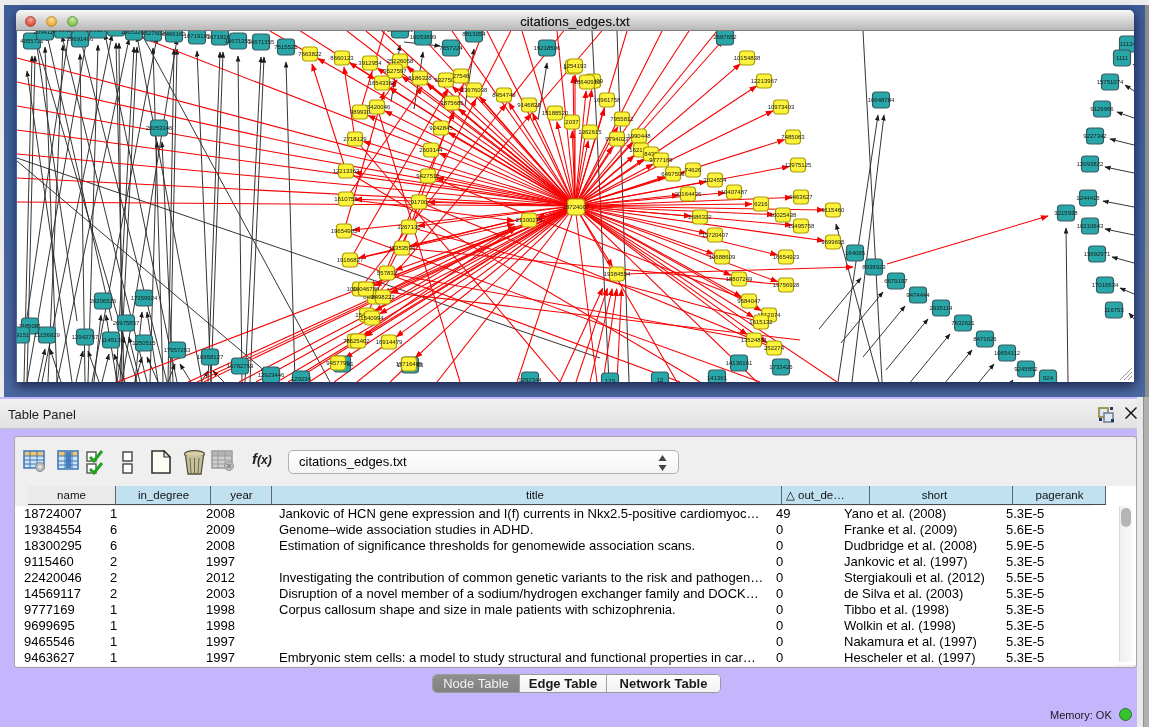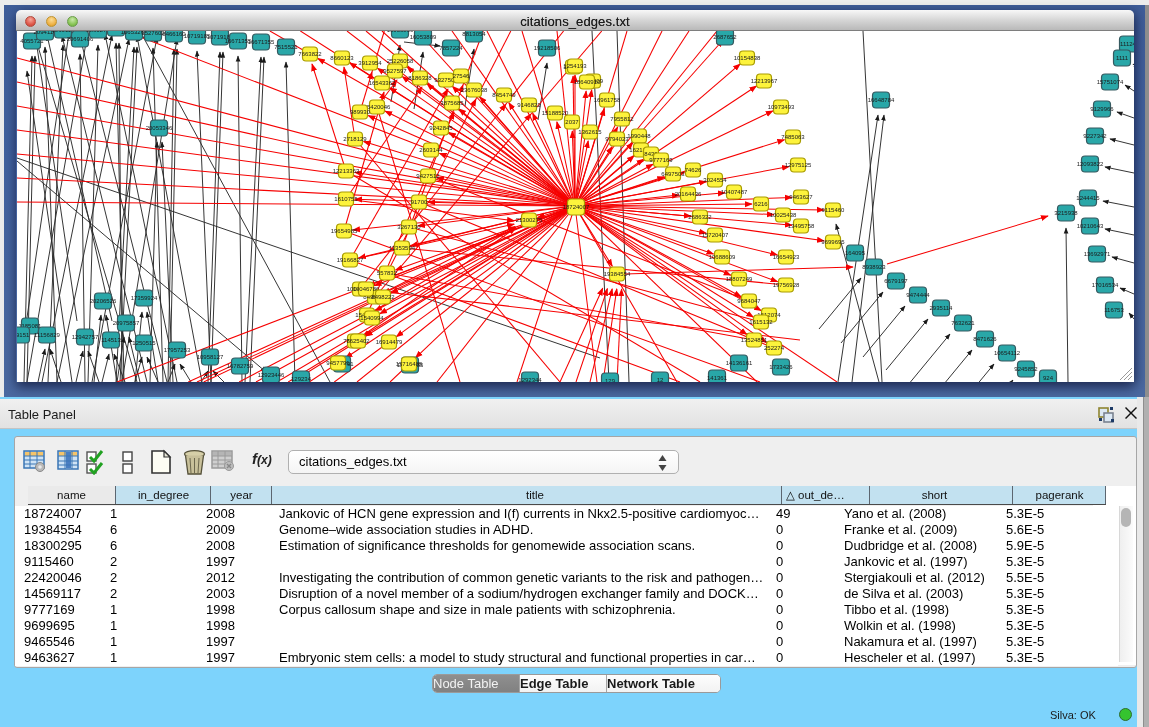--- a/index.html
+++ b/index.html
@@ -18,21 +18,21 @@
 #tlg{left:51px;background:radial-gradient(circle at 50% 30%,#c9e8ab,#8ac657 60%,#67a93a);border:1px solid #6b9c4a}
 #canvas{left:1px;top:21px;width:1117px;height:351px;background:#fff;overflow:hidden}
 svg.net{position:absolute;left:0;top:0}
 .eb{stroke:#2a2a2a;stroke-width:.95}
 .er{stroke:#f60000;stroke-width:1.05}
 .nt{fill:#29a7a8;stroke:#355a60;stroke-width:1.2}
 .ny{fill:#fdf33c;stroke:#a99c00;stroke-width:1.2}
 .nl{font-size:6px;fill:#1c1c1c;text-anchor:middle;font-family:"Liberation Sans",sans-serif}
 .grip line{stroke:#9a9a9a;stroke-width:1}
 
-#panel{left:0;top:397px;width:1149px;height:330px;background:#7dd3fc}
+#panel{left:0;top:397px;width:1149px;height:330px;background:#c4b5fd}
 #phead{left:0;top:2px;width:1145px;height:30px;background:linear-gradient(180deg,#f0f0f0,#e2e2e2);border-bottom:1px solid #c4c4c4}
 #ptitle{left:8px;top:8px;font-size:13px;color:#1c1c1c}
 #pbr{left:1143px;top:0;width:6px;height:330px;background:#b0b0b0;border-left:1px solid #8e8e8e}
 #pbr2{left:1137px;top:0;width:6px;height:330px;background:#e9e9e9}
 #cont{left:14px;top:39px;width:1123px;height:232px;border:1px solid #a6a6a6;border-radius:3px;background:#efefef}
 #thead{left:28px;top:89px;width:1078px;height:19px;background:#c2e1f0;border-bottom:1px solid #4a4a4a}
 .hc{position:absolute;top:0;height:18px;font-size:11.5px;color:#111;text-align:center;line-height:18px;border-right:1px solid #5c6670}
 #h0{left:0;width:88px;background:#eaeaea;border-right:1px solid #5c6670}
 #h1{left:89px;width:94px}#h2{left:184px;width:60px}#h3{left:261px;width:493px}
 #h4{left:755px;width:87px;text-align:left;padding-left:3px}#h5{left:829px;width:156px}#h6{left:986px;width:92px}
@@ -40,21 +40,21 @@
 .tr{position:absolute;left:0;width:1149px;height:16px;font-size:13px;color:#000;white-space:nowrap}
 .tr div{position:absolute;top:0;height:16px;line-height:16px;overflow:hidden}
 .c0{left:9px;width:84px}.c1{left:95px;width:88px}.c2{left:191px;width:70px}
 .c3{left:264px;width:488px;text-overflow:ellipsis}.c4{left:761px;width:68px}
 .c5{left:829px;width:156px;text-align:left}.c6{left:991px;width:90px}
 #twhite{left:1093px;top:89px;width:43px;height:179px;background:#fff}
 #sbar{left:1119px;top:109px;width:14px;height:156px;background:linear-gradient(90deg,#efefef,#fbfbfb);border-left:1px solid #d8d8d8}
 #sthumb{left:1121px;top:111px;width:10px;height:19px;background:#b5b5b5;border-radius:5px}
 
 #tabs{left:432px;top:277px;height:19px;display:flex;border:1px solid #9a9a9a;border-radius:5px;overflow:hidden;background:#fff}
-.tab{height:19px;line-height:18px;font-size:13px;font-weight:bold;text-align:left;color:#1a1a1a;
+.tab{height:19px;line-height:18px;font-size:13px;font-weight:bold;text-align:center;color:#1a1a1a;
  background:linear-gradient(180deg,#fdfdfd,#f1f1f1);border-right:1px solid #a5a5a5}
 .tab.sel{background:linear-gradient(180deg,#8f8f8f,#7f7f7f);color:#f2f2f2;font-weight:normal}
 .tab:last-child{border-right:none}
 #mem{left:1050px;top:312px;font-size:11px;color:#1a1a1a}
 #dot{left:1119px;top:311px;width:13px;height:13px;border-radius:50%;background:#35c42f;border:1.5px solid #2e6b2e}
 
 #tools{left:15px;top:40px;width:1121px;height:48px}
 .ic{position:absolute;top:12px}
 #dd{left:273px;top:13px;width:391px;height:24px;background:linear-gradient(180deg,#fff,#f4f4f4);border:1px solid #b0b0b0;border-radius:5px;
  font-size:13px;color:#000;line-height:22px;padding-left:10px}
@@ -1111,15 +1111,15 @@
         <div class="c6">5.3E-5</div>
       </div>
   </div>
   <div class="abs" id="sbar"></div>
   <div class="abs" id="sthumb"></div>
   <div class="abs" id="tabs">
     <div class="tab sel" style="width:87px">Node Table</div>
       <div class="tab" style="width:87px">Edge Table</div>
       <div class="tab" style="width:113px">Network Table</div>
   </div>
-  <div class="abs" id="mem">Silva: OK</div>
+  <div class="abs" id="mem">Memory: OK</div>
   <div class="abs" id="dot"></div>
 </div>
 
 </body></html>

